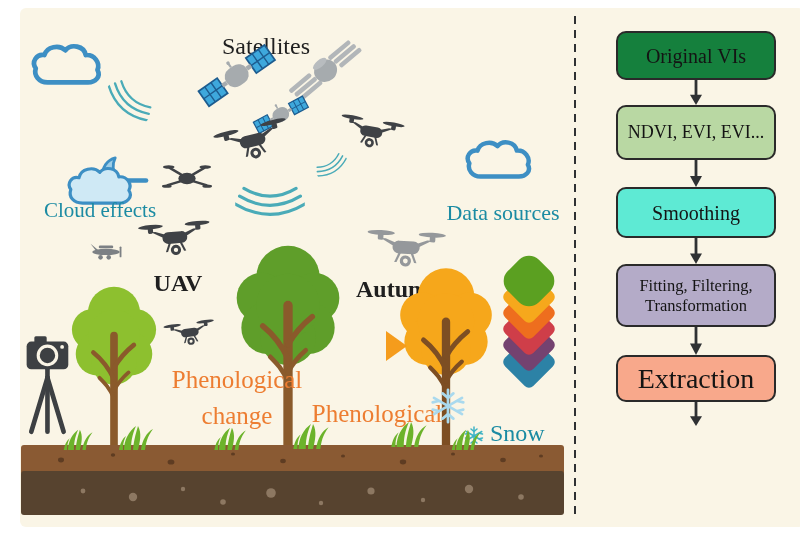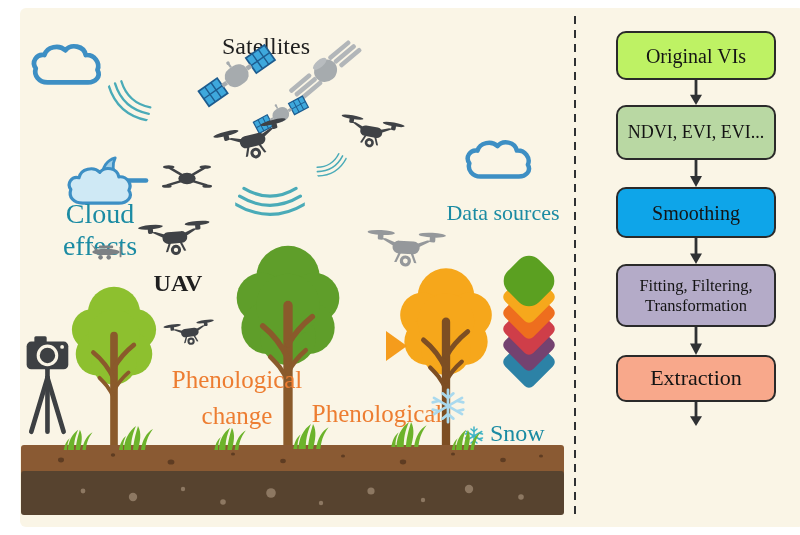--- a/index.html
+++ b/index.html
@@ -102,23 +102,24 @@
       <use href="#sym-cloud"></use>
     </svg>
 
   <svg class="icon" style="left:50px;top:156px;width:92px;height:58px" viewBox="0 0 100 64">
     <path d="M44 26 C42 12 50 4 58 2 C54 10 56 18 60 24 Z" fill="#9fcfe8" stroke="#3d8fc4" stroke-width="3" stroke-linejoin="round"></path>
     <path d="M30 27 H92" stroke="#3d8fc4" stroke-width="5" stroke-linecap="round"></path>
     <path d="M62 52 H22 C12 52 6 45 9 37 C4 30 10 22 18 24 C20 14 34 11 41 18 C47 11 60 13 62 23 C71 22 77 31 73 38 C78 45 71 52 62 52 Z" fill="#cfe9f5" stroke="#3d8fc4" stroke-width="3.5" stroke-linejoin="round"></path>
   </svg>
 
   <div class="lab center" style="left:194px;top:33px;width:120px;font-size:24px">Satellites</div>
-  <div class="lab teal center" style="left:18px;top:198px;width:140px;font-size:28px">Cloud effects</div>
+  <div class="lab teal center" style="left:18px;top:198px;width:140px;font-size:21px">Cloud effects</div>
   <div class="lab teal center" style="left:431px;top:200px;width:120px;font-size:22px">Data sources</div>
   <div class="lab bold center" style="left:136px;top:270px;width:60px;font-size:24px">UAV</div>
+  <div class="lab bold center" style="left:340px;top:276px;width:80px;font-size:24px">Autum</div>
 
   <svg class="icon" style="left:183px;top:56px;width:84px;height:40px;transform:rotate(-35deg)" viewBox="0 0 96 40">
     <g fill="#3ea8dc" stroke="#1d5c8f" stroke-width="2">
       <rect x="2" y="9" width="26" height="21"></rect>
         <rect x="68" y="9" width="26" height="21"></rect>
     </g>
     <g stroke="#1d5c8f" stroke-width="1.6">
       <path d="M10.7 9 V30 M19.3 9 V30 M76.7 9 V30 M85.3 9 V30 M2 19.5 H28 M68 19.5 H94"></path>
     </g>
     <rect x="28" y="17" width="6" height="5" fill="#a6abae"></rect>
@@ -337,44 +338,44 @@
     </svg>
   <svg class="icon" style="left:377px;top:420px;width:42px;height:27px;color:#6cb32b" viewBox="0 0 40 26">
       <use href="#sym-grass"></use>
     </svg>
   <svg class="icon" style="left:437px;top:428px;width:36px;height:22px;color:#6cb32b" viewBox="0 0 40 26">
       <use href="#sym-grass"></use>
     </svg>
 
   <div class="divider"></div>
 
-  <div class="fc-box" style="top: 31px; height: 49px; font-size: 20px; background-color: #bef264;">Original VIs</div>
+  <div class="fc-box" style="top: 31px; height: 49px; font-size: 20px; background-color: #15803d;">Original VIs</div>
   <svg class="flow-arrow" style="top:80px;height:26px" viewBox="0 0 16 28" preserveAspectRatio="none">
     <path d="M8 0 V17" stroke="#2f3133" stroke-width="2.8"></path>
       <polygon points="2,16 14,16 8,27" fill="#2f3133"></polygon>
   </svg>
 
   <div class="fc-box" style="top: 105px; height: 55px; font-size: 18px; background-color: rgb(185, 216, 163);">NDVI, EVI, EVI...</div>
   <svg class="flow-arrow" style="top:160px;height:28px" viewBox="0 0 16 28" preserveAspectRatio="none">
     <path d="M8 0 V17" stroke="#2f3133" stroke-width="2.8"></path>
       <polygon points="2,16 14,16 8,27" fill="#2f3133"></polygon>
   </svg>
 
-  <div class="fc-box" style="top: 187px; height: 51px; font-size: 20px; background-color: #0ea5e9;">Smoothing</div>
+  <div class="fc-box" style="top: 187px; height: 51px; font-size: 20px; background-color: #5eead4;">Smoothing</div>
   <svg class="flow-arrow" style="top:238px;height:27px" viewBox="0 0 16 28" preserveAspectRatio="none">
     <path d="M8 0 V17" stroke="#2f3133" stroke-width="2.8"></path>
       <polygon points="2,16 14,16 8,27" fill="#2f3133"></polygon>
   </svg>
 
   <div class="fc-box" style="top: 264px; height: 63px; font-size: 16.5px; background-color: rgb(180, 171, 200);">Fitting, Filtering,
 Transformation</div>
   <svg class="flow-arrow" style="top:327px;height:29px" viewBox="0 0 16 28" preserveAspectRatio="none">
     <path d="M8 0 V17" stroke="#2f3133" stroke-width="2.8"></path>
       <polygon points="2,16 14,16 8,27" fill="#2f3133"></polygon>
   </svg>
 
-  <div class="fc-box" style="top: 355px; height: 47px; font-size: 22px; background-color: rgb(248, 168, 139);">Extraction</div>
+  <div class="fc-box" style="top: 355px; height: 47px; font-size: 28px; background-color: rgb(248, 168, 139);">Extraction</div>
   <svg class="flow-arrow" style="top:402px;height:25px" viewBox="0 0 16 28" preserveAspectRatio="none">
     <path d="M8 0 V17" stroke="#2f3133" stroke-width="2.8"></path>
       <polygon points="2,16 14,16 8,27" fill="#2f3133"></polygon>
   </svg>
 
 </div>
 
 </body></html>

